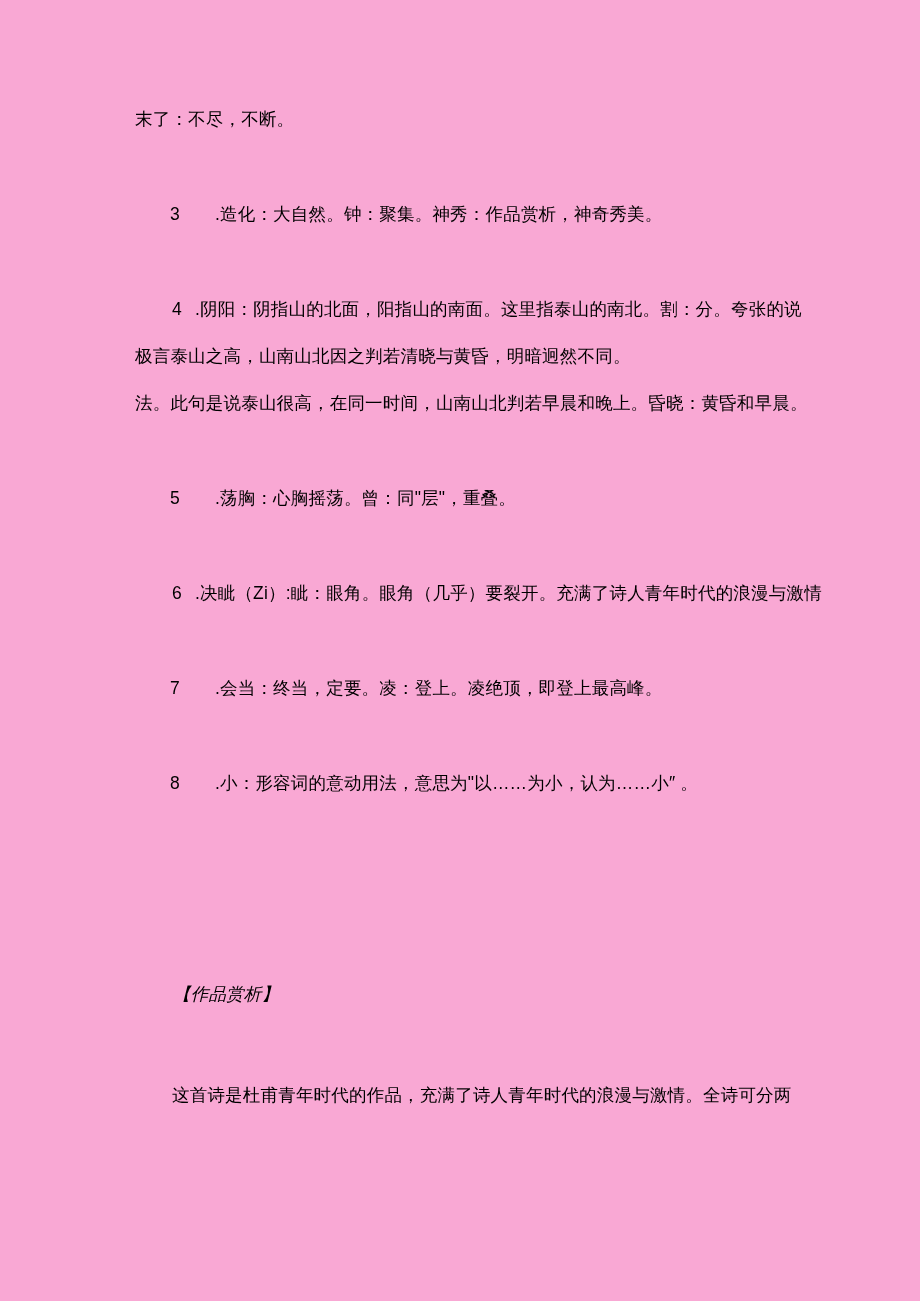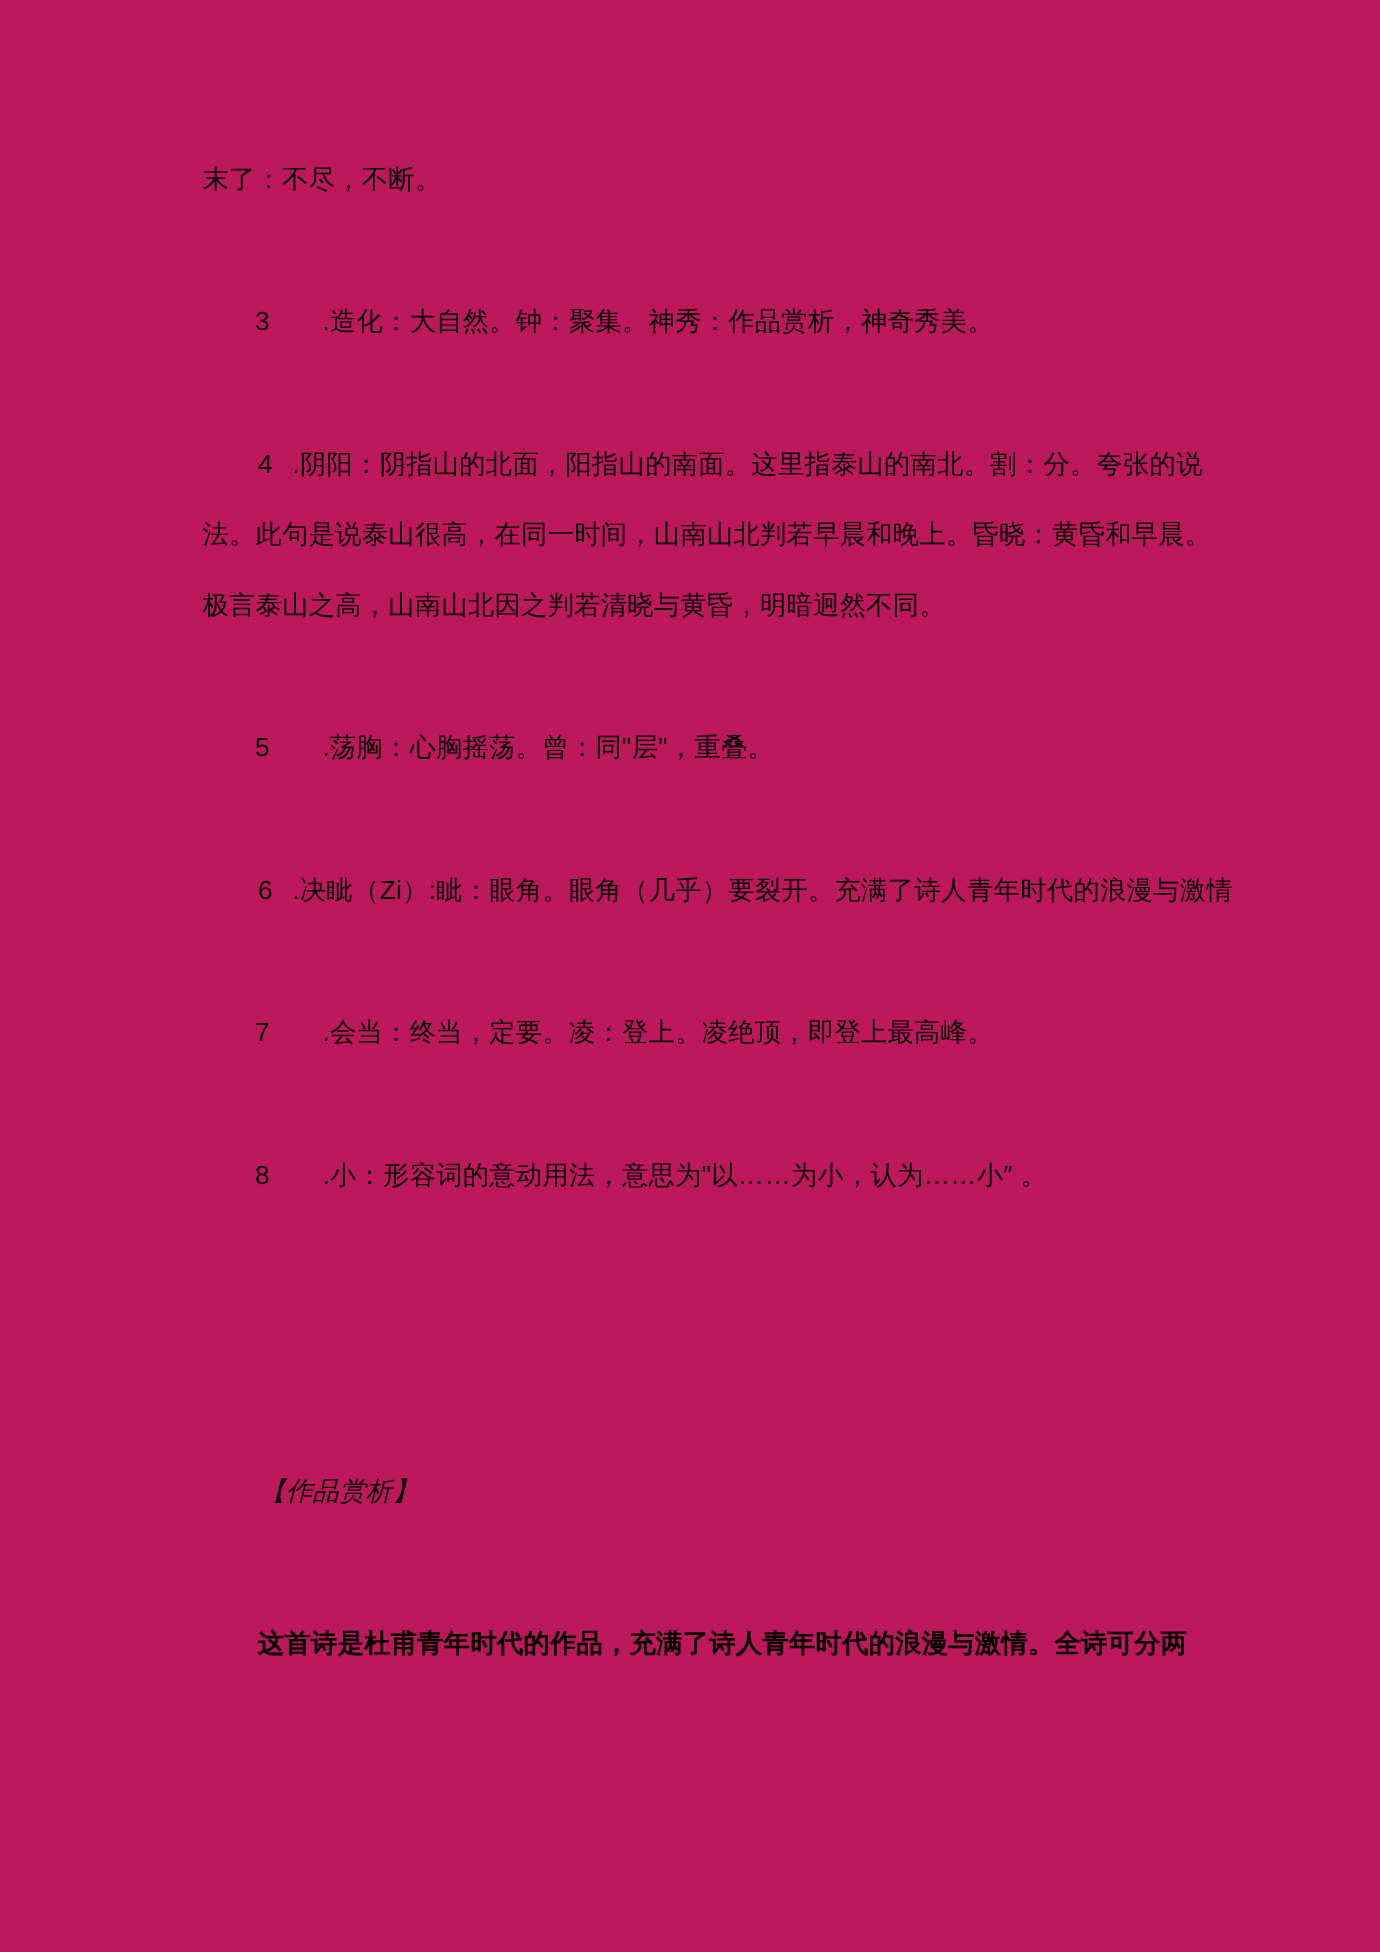--- a/index.html
+++ b/index.html
@@ -13,21 +13,21 @@
     overflow: hidden;
     color: #000000;
     font-family: "Liberation Sans", "DejaVu Sans", sans-serif;
     font-size: 17.5px;
   }
   .page {
     box-sizing: border-box;
     width: 920px;
     height: 1301px;
     padding: 96px 55px 0 135px;
-    background: #be185d;
+    background: #f9a8d4;
   }
   .para {
     margin: 0 0 48px 0;
     line-height: 47px;
     letter-spacing: 0.2px;
   }
   .line {
     white-space: nowrap;
   }
   .num { display: inline-block; }
@@ -41,38 +41,37 @@
     padding-left: 38px;
     line-height: 47px;
     letter-spacing: 0.2px;
     font-style: italic;
   }
   .closing-para {
     margin: 0;
     padding-left: 37px;
     line-height: 47px;
     letter-spacing: 0.2px;
-    font-weight: bold;
   }
 </style>
 </head>
 <body>
 
 <div class="page">
   <div id="paragraphs">
       <div class="para">
         <div class="line"><span>末了：不尽，不断。</span></div>
       </div>
       <div class="para">
         <div class="line"><span class="num tab">3</span><span class="gap tab"></span><span>.造化：大自然。钟：聚集。神秀：作品赏析，神奇秀美。</span></div>
       </div>
       <div class="para">
         <div class="line"><span class="num tight">4</span><span class="gap tight"></span><span>.阴阳：阴指山的北面，阳指山的南面。这里指泰山的南北。割：分。夸张的说</span></div>
+        <div class="line"><span>极言泰山之高，山南山北因之判若清晓与黄昏，明暗迥然不同。</span></div>
         <div class="line"><span>法。此句是说泰山很高，在同一时间，山南山北判若早晨和晚上。昏晓：黄昏和早晨。</span></div>
-        <div class="line"><span>极言泰山之高，山南山北因之判若清晓与黄昏，明暗迥然不同。</span></div>
       </div>
       <div class="para">
         <div class="line"><span class="num tab">5</span><span class="gap tab"></span><span>.荡胸：心胸摇荡。曾：同"层"，重叠。</span></div>
       </div>
       <div class="para">
         <div class="line"><span class="num tight">6</span><span class="gap tight"></span><span>.决眦（Zi）:眦：眼角。眼角（几乎）要裂开。充满了诗人青年时代的浪漫与激情</span></div>
       </div>
       <div class="para">
         <div class="line"><span class="num tab">7</span><span class="gap tab"></span><span>.会当：终当，定要。凌：登上。凌绝顶，即登上最高峰。</span></div>
       </div>

